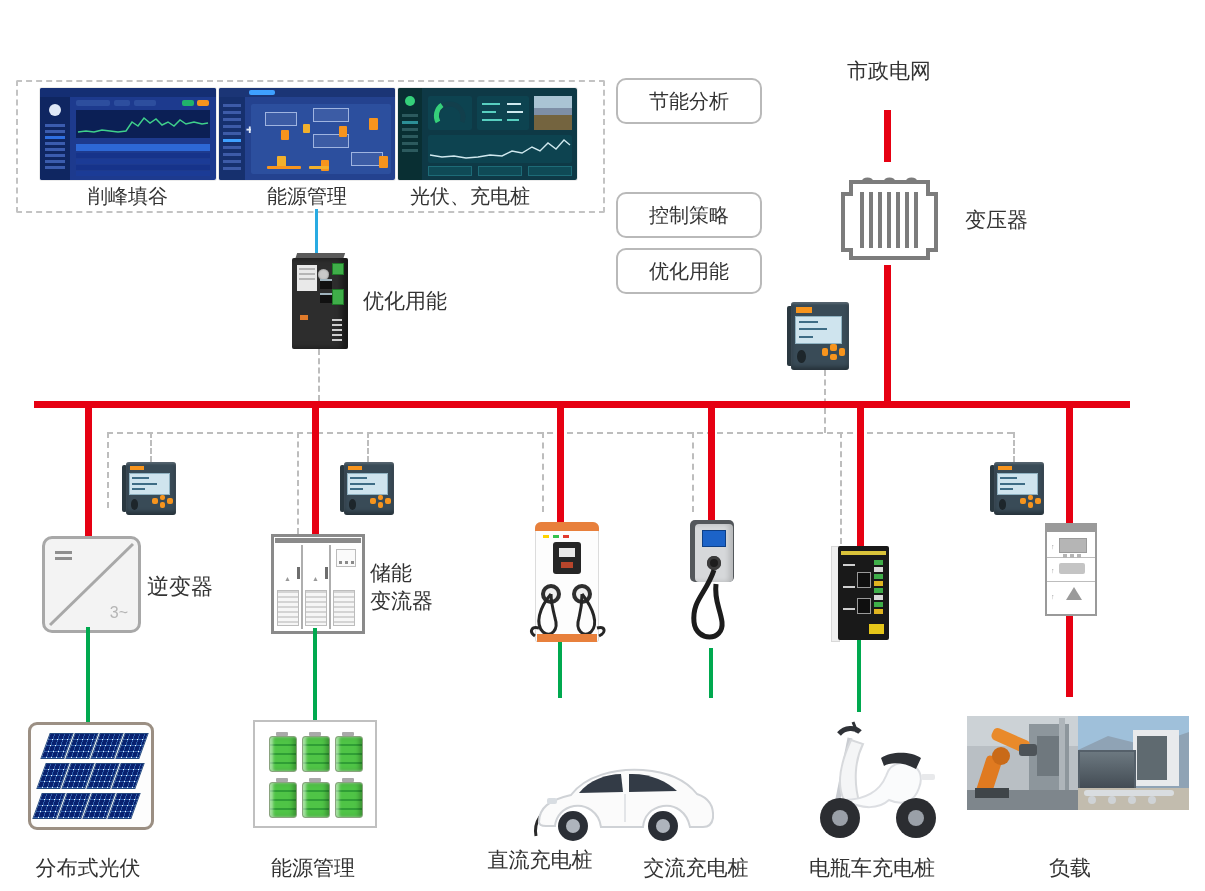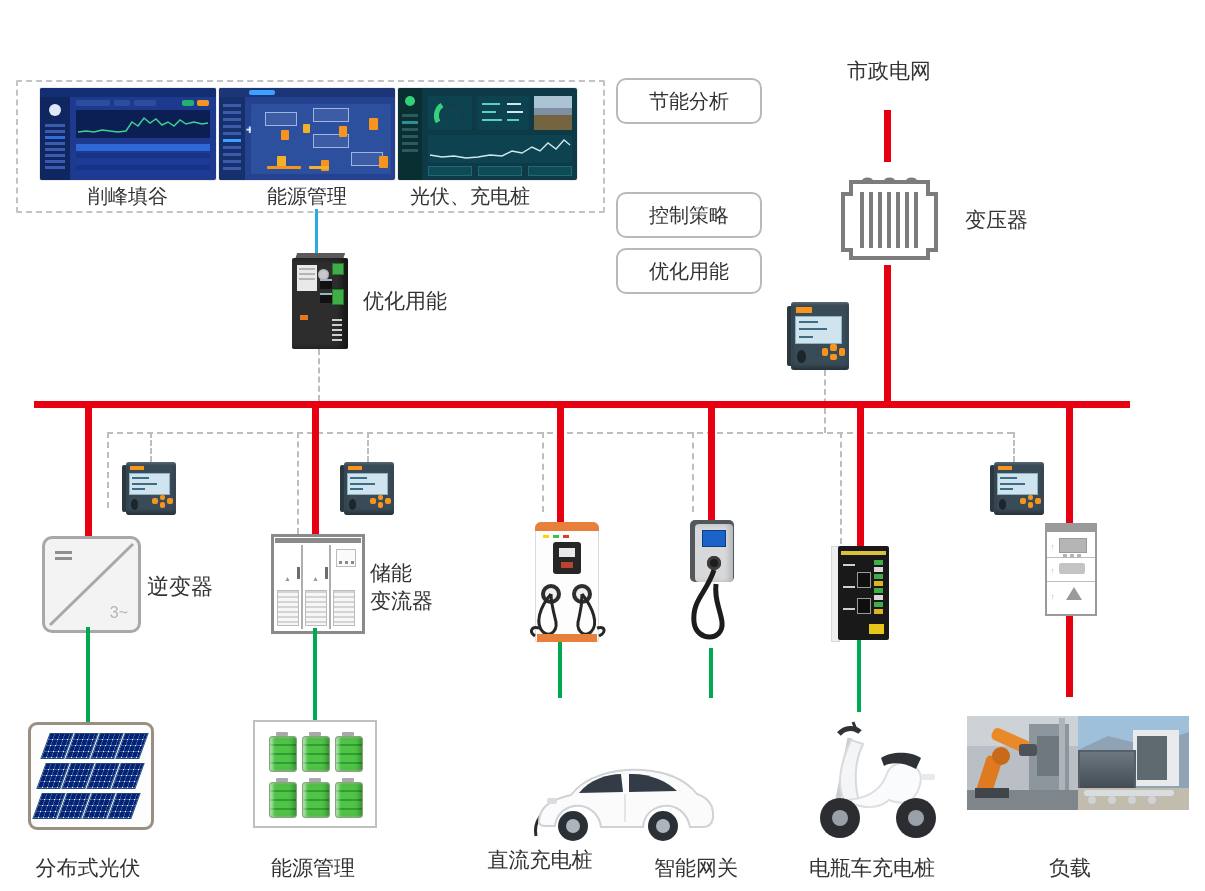--- a/index.html
+++ b/index.html
@@ -590,17 +590,17 @@
       <circle cx="14" cy="84" r="4" fill="#cfd3d6"></circle>
         <circle cx="34" cy="84" r="4" fill="#cfd3d6"></circle>
       <circle cx="54" cy="84" r="4" fill="#cfd3d6"></circle>
         <circle cx="74" cy="84" r="4" fill="#cfd3d6"></circle>
     </svg>
   </div>
 
   <div class="abs lbl lbl-c" style="left:88px;top:854px;">分布式光伏</div>
   <div class="abs lbl lbl-c" style="left:313px;top:854px;">能源管理</div>
   <div class="abs lbl lbl-c" style="left:540px;top:846px;">直流充电桩</div>
-  <div class="abs lbl lbl-c" style="left:696px;top:854px;">智能网关</div>
+  <div class="abs lbl lbl-c" style="left:696px;top:854px;">交流充电桩</div>
   <div class="abs lbl lbl-c" style="left:872px;top:854px;">电瓶车充电桩</div>
   <div class="abs lbl lbl-c" style="left:1070px;top:854px;">负载</div>
 
 </div>
 
 </body></html>

